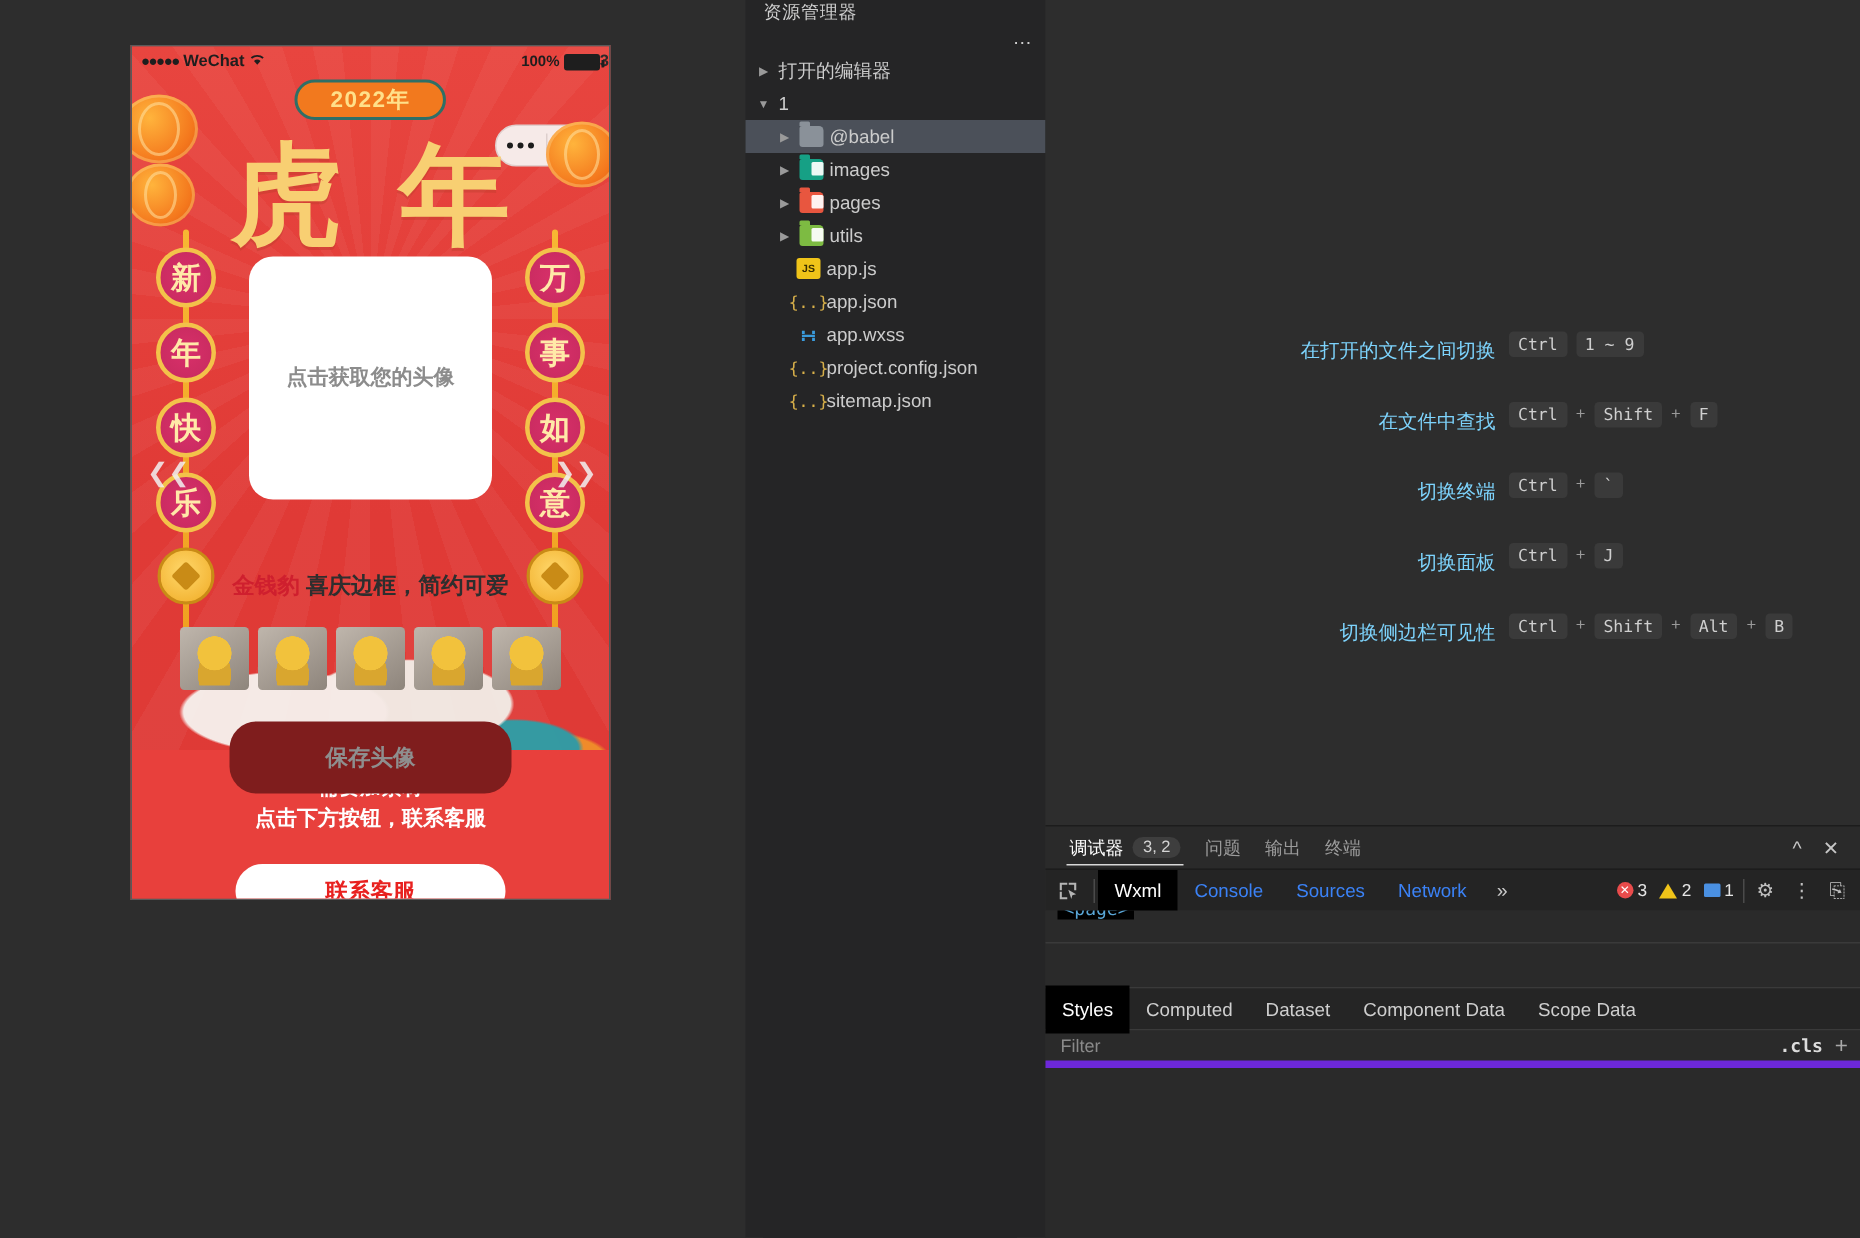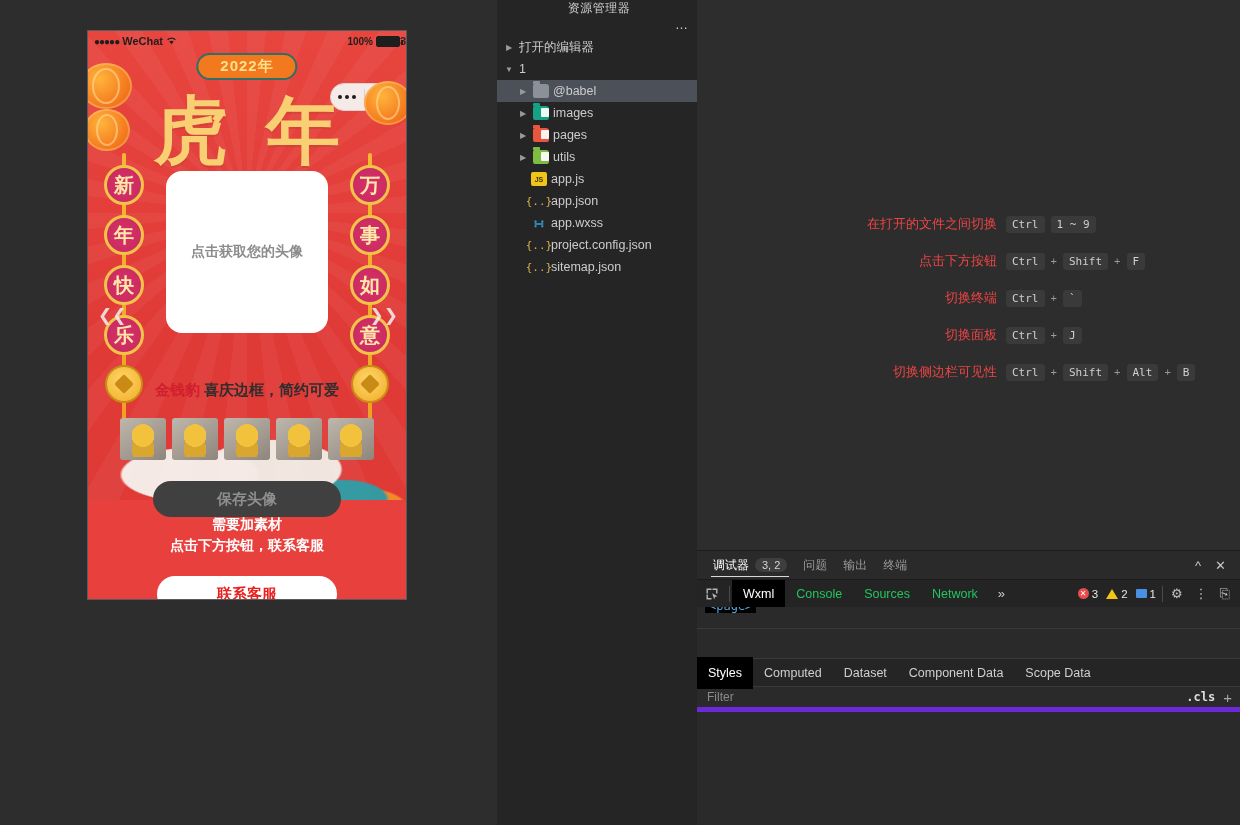--- a/index.html
+++ b/index.html
@@ -165,22 +165,22 @@
   .arrow{
     position:absolute; top:50%; transform:translateY(-50%);
     color:#f2f2f2; font-size:17px; opacity:.85; z-index:8;
   }
   #arrow-left{ left:10px;}
   #arrow-right{ right:8px;}
 
   
   #save-btn{
     position:absolute; left:50%; top:450px; transform:translateX(-50%);
-    width:188px; height:36px; border-radius:18px;
-    background:#404040; color:#8e8e8e; border:none;
+    width:188px; height:48px; border-radius:18px;
+    background:#7f1d1d; color:#8e8e8e; border:none;
     font-size:15px; font-weight:bold; z-index:7;
     font-family:"Liberation Sans", sans-serif;
   }
 
   
   #phone-footer{
     position:absolute; left:0; right:0; bottom:0; height:99px;
     background:#e8403c; text-align:center; padding-top:14px;
   }
   .footer-line{ color:#ffffff; font-size:14px; font-weight:bold; line-height:21px;}
@@ -191,21 +191,21 @@
     font-family:"Liberation Sans", sans-serif;
   }
 
   
   #explorer{
     position:absolute; left:497px; top:0; width:200px; height:825px;
     background:#252526;
     font-size:12px;
   }
   #explorer-header{
-    height:36px; display:flex; align-items:center; padding:0 8px 0 12px;flex-direction:column;
+    height:36px; display:flex; align-items:flex-start; padding:0 8px 0 12px;flex-direction:column;
   }
   #explorer-title{ font-size:12px; color:#cfcfcf; letter-spacing:.5px;}
   #explorer-more{ margin-left:auto; color:#cfcfcf; letter-spacing:1px; font-size:13px;}
   .tree-row{
     height:22px; display:flex; align-items:center; gap:4px;
     padding-left:6px; color:#cccccc; font-size:12.5px; white-space:nowrap;
   }
   .tree-row.selected{ background:#4b5059; }
   .tw{ width:12px; text-align:center; font-size:8px; color:#9a9a9a; flex:0 0 12px;}
   .indent1{ padding-left:6px; }
@@ -232,21 +232,21 @@
   #editor-area{
     position:absolute; left:697px; top:0; right:0; height:550px;
     background:#2d2d2d;
   }
   #shortcut-table{
     position:absolute; left:120px; top:215px;
     display:flex; flex-direction:column; gap:19px;
   }
   .sc-row{ display:flex; align-items:center; gap:9px; }
   .sc-label{
-    width:180px; text-align:right; color:#ef4444; font-size:13px;
+    width:180px; text-align:right; color:#7dd3fc; font-size:13px;margin-top:10px;
   }
   .keys{ display:flex; align-items:center; gap:6px;}
   .key{
     background:#3a3a3a; color:#cfcfcf; border-radius:3px;
     padding:2px 6px; font-size:11px; line-height:13px;
     font-family:"DejaVu Sans Mono", monospace;
     min-width:14px; text-align:center;
   }
   .plus{ color:#9a9a9a; font-size:11px;}
 
@@ -278,21 +278,21 @@
     height:28px; background:#242424; display:flex; align-items:center;
     border-top:1px solid #1c1c1c;
   }
   #inspect-btn{
     width:30px; height:28px; display:flex; align-items:center; justify-content:center;
     color:#b5b5b5;
   }
   .vsep{ width:1px; height:16px; background:#4a4a4a; margin:0 2px;}
   .dt-tab{
     padding:0 11px; height:28px; display:flex; align-items:center;
-    font-size:12.5px; color:#22c55e;
+    font-size:12.5px; color:#3b82f6;
   }
   .dt-tab.active{ background:#000000; color:#ffffff; }
   .dt-more{ padding:0 9px; color:#c9c9c9; font-size:13px;}
   #dt-right{ margin-left:auto; display:flex; align-items:center; gap:0; padding-right:4px;}
   .counter{ display:flex; align-items:center; gap:3px; font-size:11.5px; padding:0 4px;}
   .c-err{ width:11px;height:11px;border-radius:50%;background:#e84b4b;color:#fff;
           display:flex;align-items:center;justify-content:center;font-size:8px;}
   .c-warn{ width:0;height:0;border-left:6px solid transparent;border-right:6px solid transparent;
            border-bottom:10px solid #f0c419;}
   .c-info{ width:11px;height:9px;background:#4a90e2;border-radius:1px;}
@@ -504,21 +504,21 @@
 
     <div class="sc-row">
       <span class="sc-label">在打开的文件之间切换</span>
       <span class="keys">
         <span class="key">Ctrl</span>
         <span class="key">1 ~ 9</span>
       </span>
     </div>
 
     <div class="sc-row">
-      <span class="sc-label">点击下方按钮</span>
+      <span class="sc-label">在文件中查找</span>
       <span class="keys">
         <span class="key">Ctrl</span>
         <span class="plus">+</span>
         <span class="key">Shift</span>
         <span class="plus">+</span>
         <span class="key">F</span>
       </span>
     </div>
 
     <div class="sc-row">

